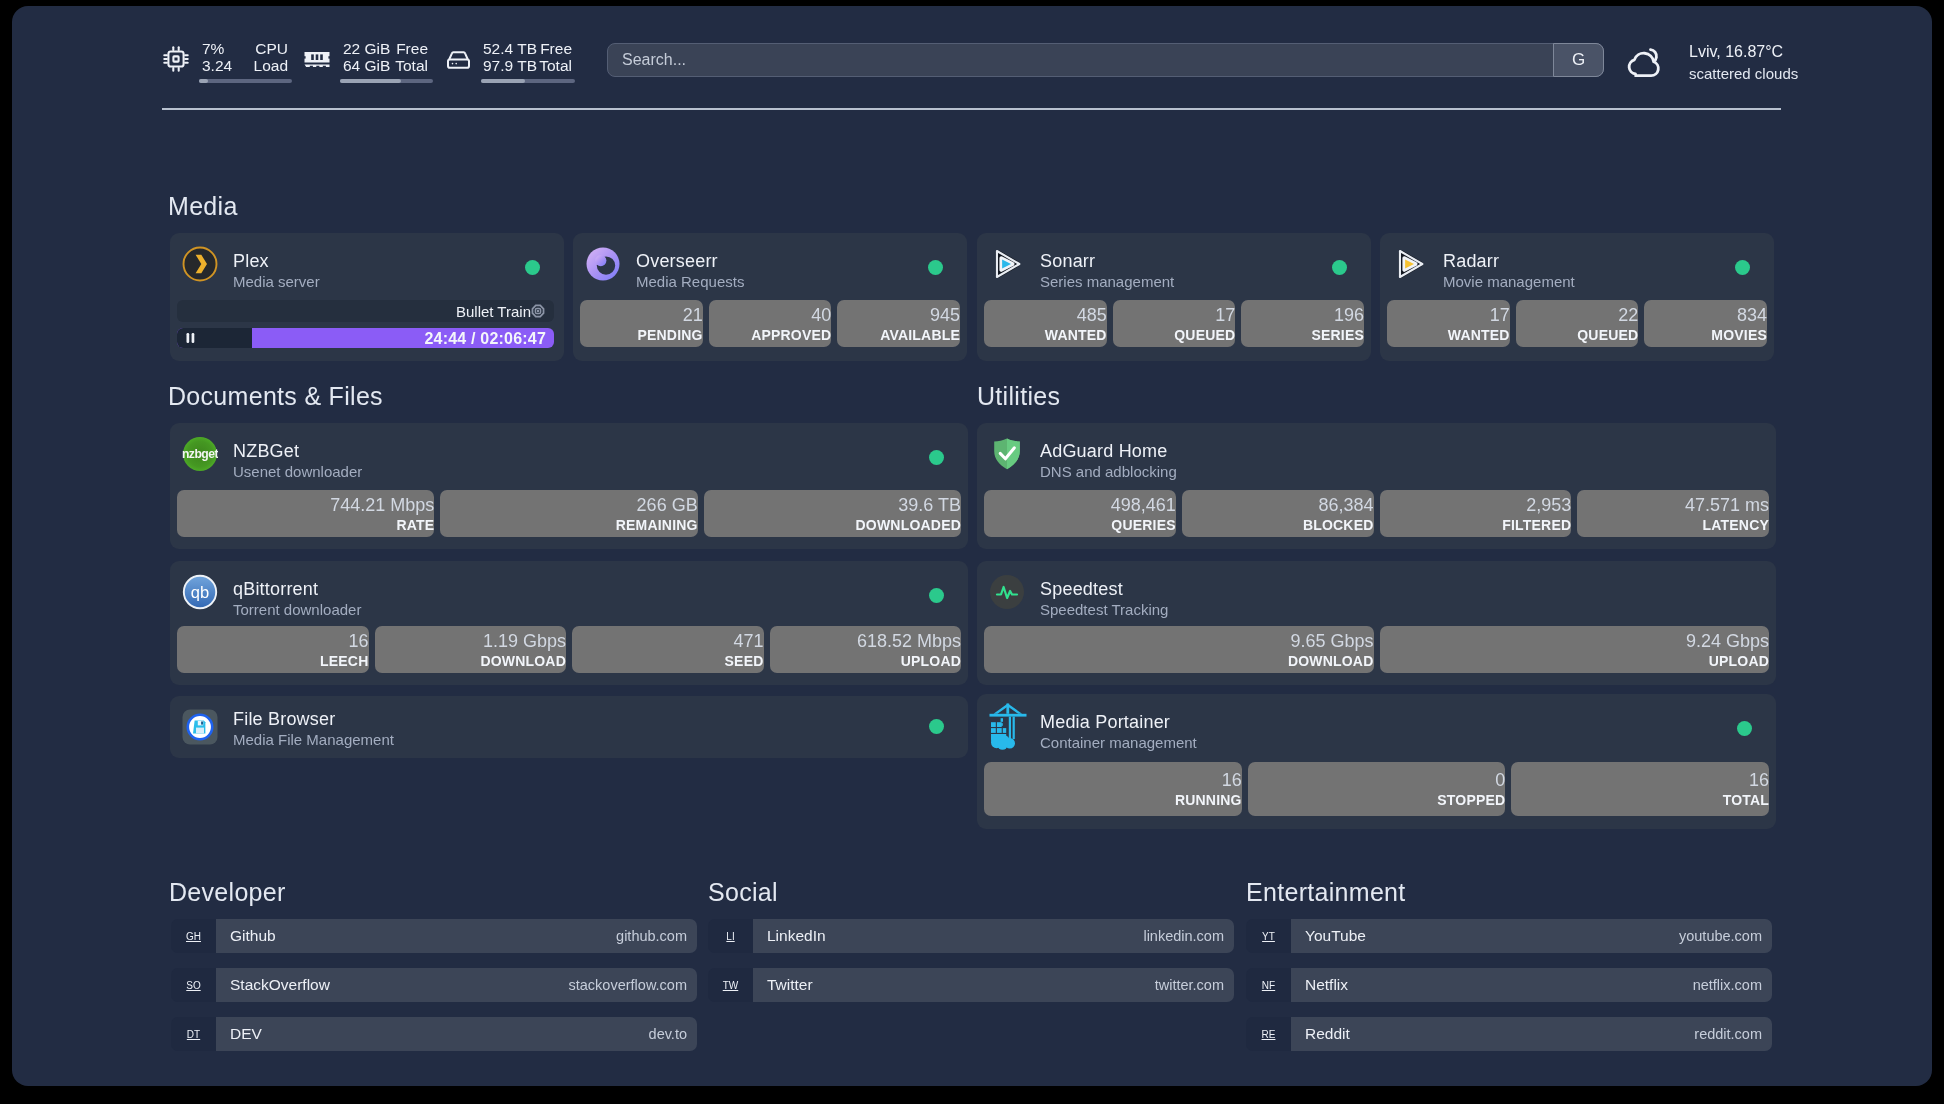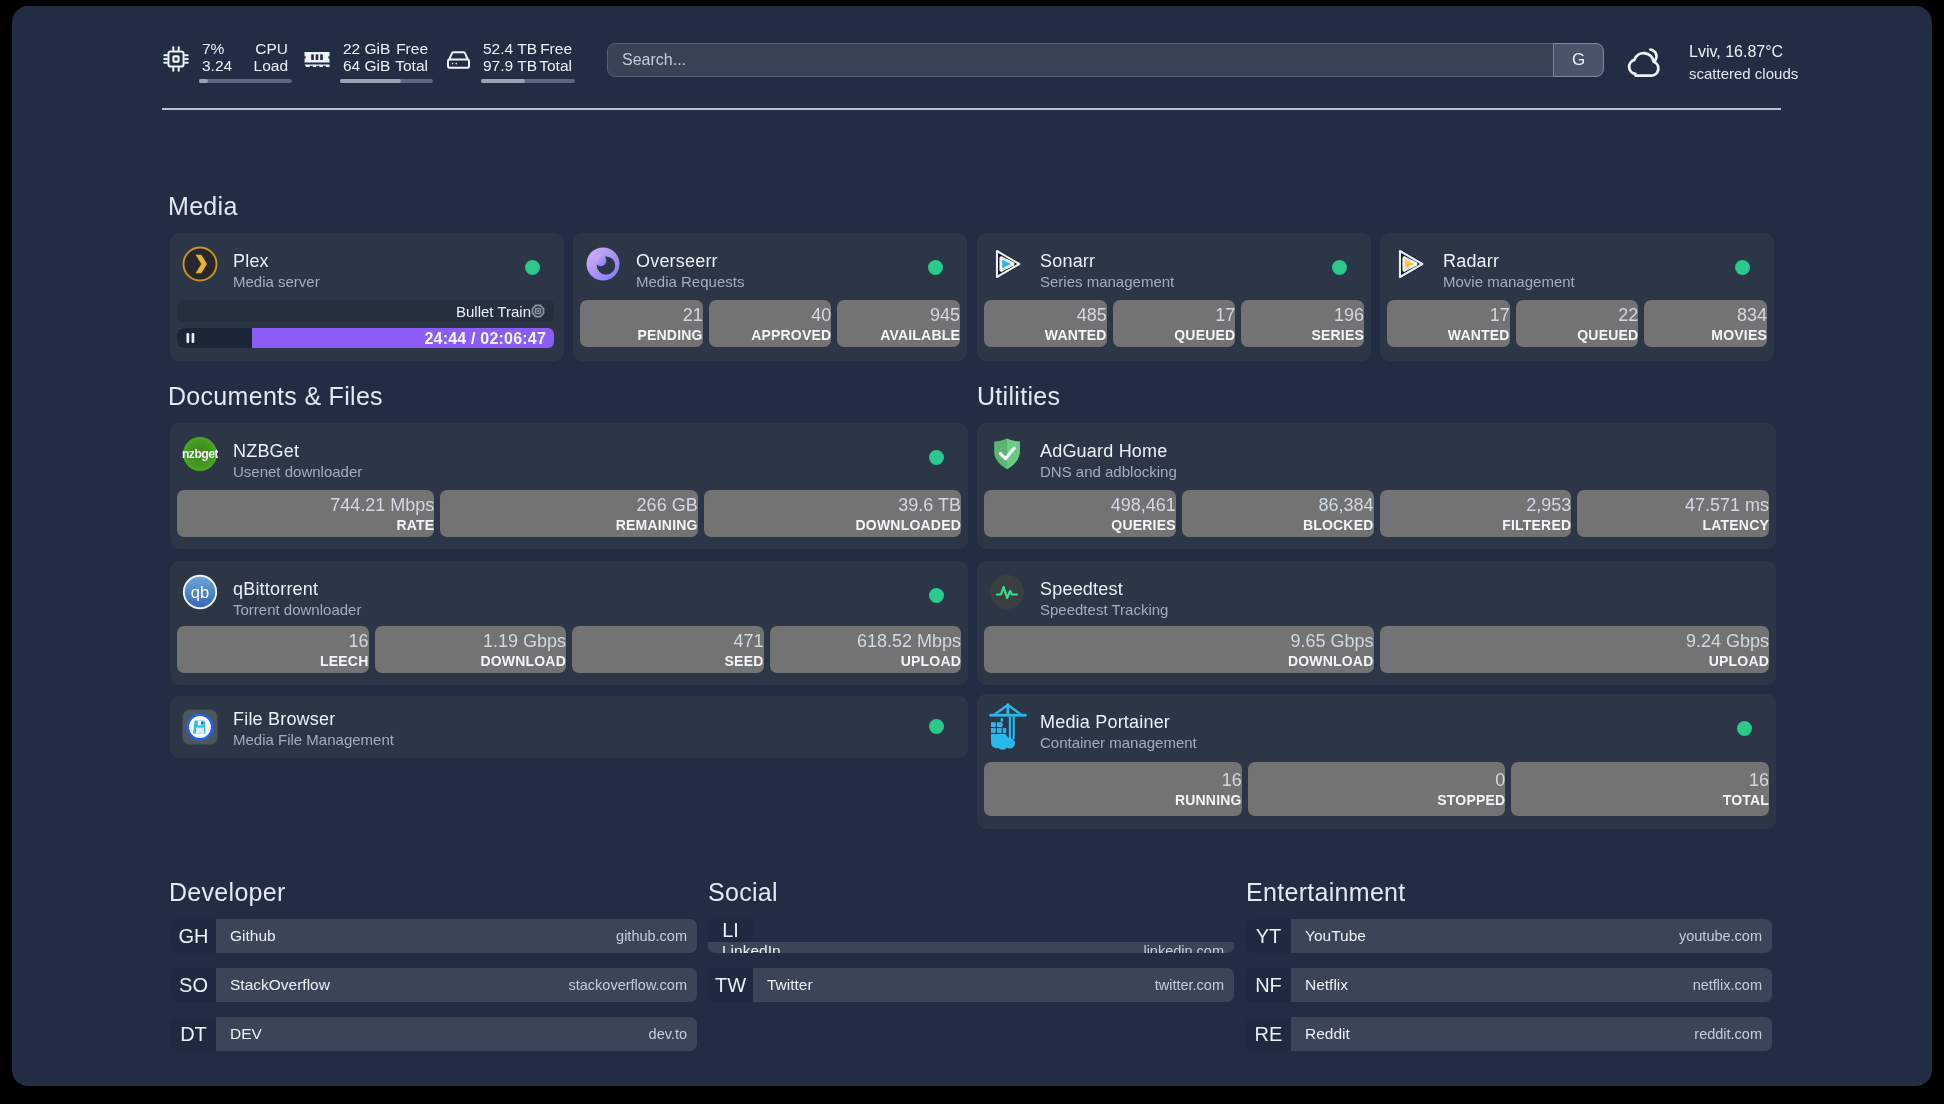--- a/index.html
+++ b/index.html
@@ -11,21 +11,21 @@
 .icon36{position:absolute;left:12px;top:13px;width:36px;height:36px;}
 .hdr{position:absolute;left:63px;top:17px;}
 .hdr .t{font-size:18px;font-weight:500;color:#eef1f7;line-height:22px;letter-spacing:.2px;}
 .hdr .s{font-size:15px;color:#a3adc0;line-height:18px;margin-top:1px;}
 .dot{position:absolute;width:15px;height:15px;border-radius:50%;background:#2bc98c;top:27px;right:24px;}
 .stats{position:absolute;left:7px;right:7px;top:67px;height:47px;display:flex;gap:6px;}
 .stat{flex:1;background:#737373;border-radius:7px;display:flex;flex-direction:column;align-items:flex-end;justify-content:center;}
 .stat .n{font-size:18px;color:#d2d8e2;line-height:22px;}
 .stat .l{font-size:14px;font-weight:700;color:#f2f5fa;line-height:18px;letter-spacing:.2px;}
 .bm{position:absolute;height:34px;border-radius:7px;overflow:hidden;display:flex;width:526px;}
-.bm .ab{width:45px;background:#1f2940;color:#edf0f6;display:flex;align-items:center;justify-content:center;font-size:20px;font-weight:500;flex:none;}
+.bm .ab{width:45px;background:#1f2940;color:#edf0f6;display:flex;align-items:center;justify-content:center;font-size:10px;font-weight:500;flex:none;text-decoration:underline;}
 .bm .pill{flex:1;background:#3c4557;display:flex;align-items:center;padding:0 10px 0 14px;min-width:0;}
 .bm .nm{font-size:15.5px;color:#edf0f6;flex:1;}
 .bm .url{font-size:14.5px;color:#c6cdda;}
 .tnum{position:absolute;font-size:15.5px;line-height:17px;color:#eef1f7;white-space:nowrap;}
 .tbar{position:absolute;height:4px;border-radius:2px;background:#5d6680;}
 .tfill{position:absolute;height:4px;border-radius:2px;background:#9aa3b4;left:0;top:0;}
 </style>
 </head>
 <body>
 <div class="page">
@@ -415,21 +415,21 @@
       </div>
     </div>
 <div class="bm" style="left:159px;top:1011px;">
       <div class="ab">DT</div>
       <div class="pill">
         <div class="nm">DEV</div>
         <div class="url">dev.to</div>
       </div>
     </div>
 
-<div class="bm" style="left:696px;top:913px;flex-direction:column;">
+<div class="bm" style="left:696px;top:913px;">
       <div class="ab">LI</div>
       <div class="pill">
         <div class="nm">LinkedIn</div>
         <div class="url">linkedin.com</div>
       </div>
     </div>
 <div class="bm" style="left:696px;top:962px;">
       <div class="ab">TW</div>
       <div class="pill">
         <div class="nm">Twitter</div>

